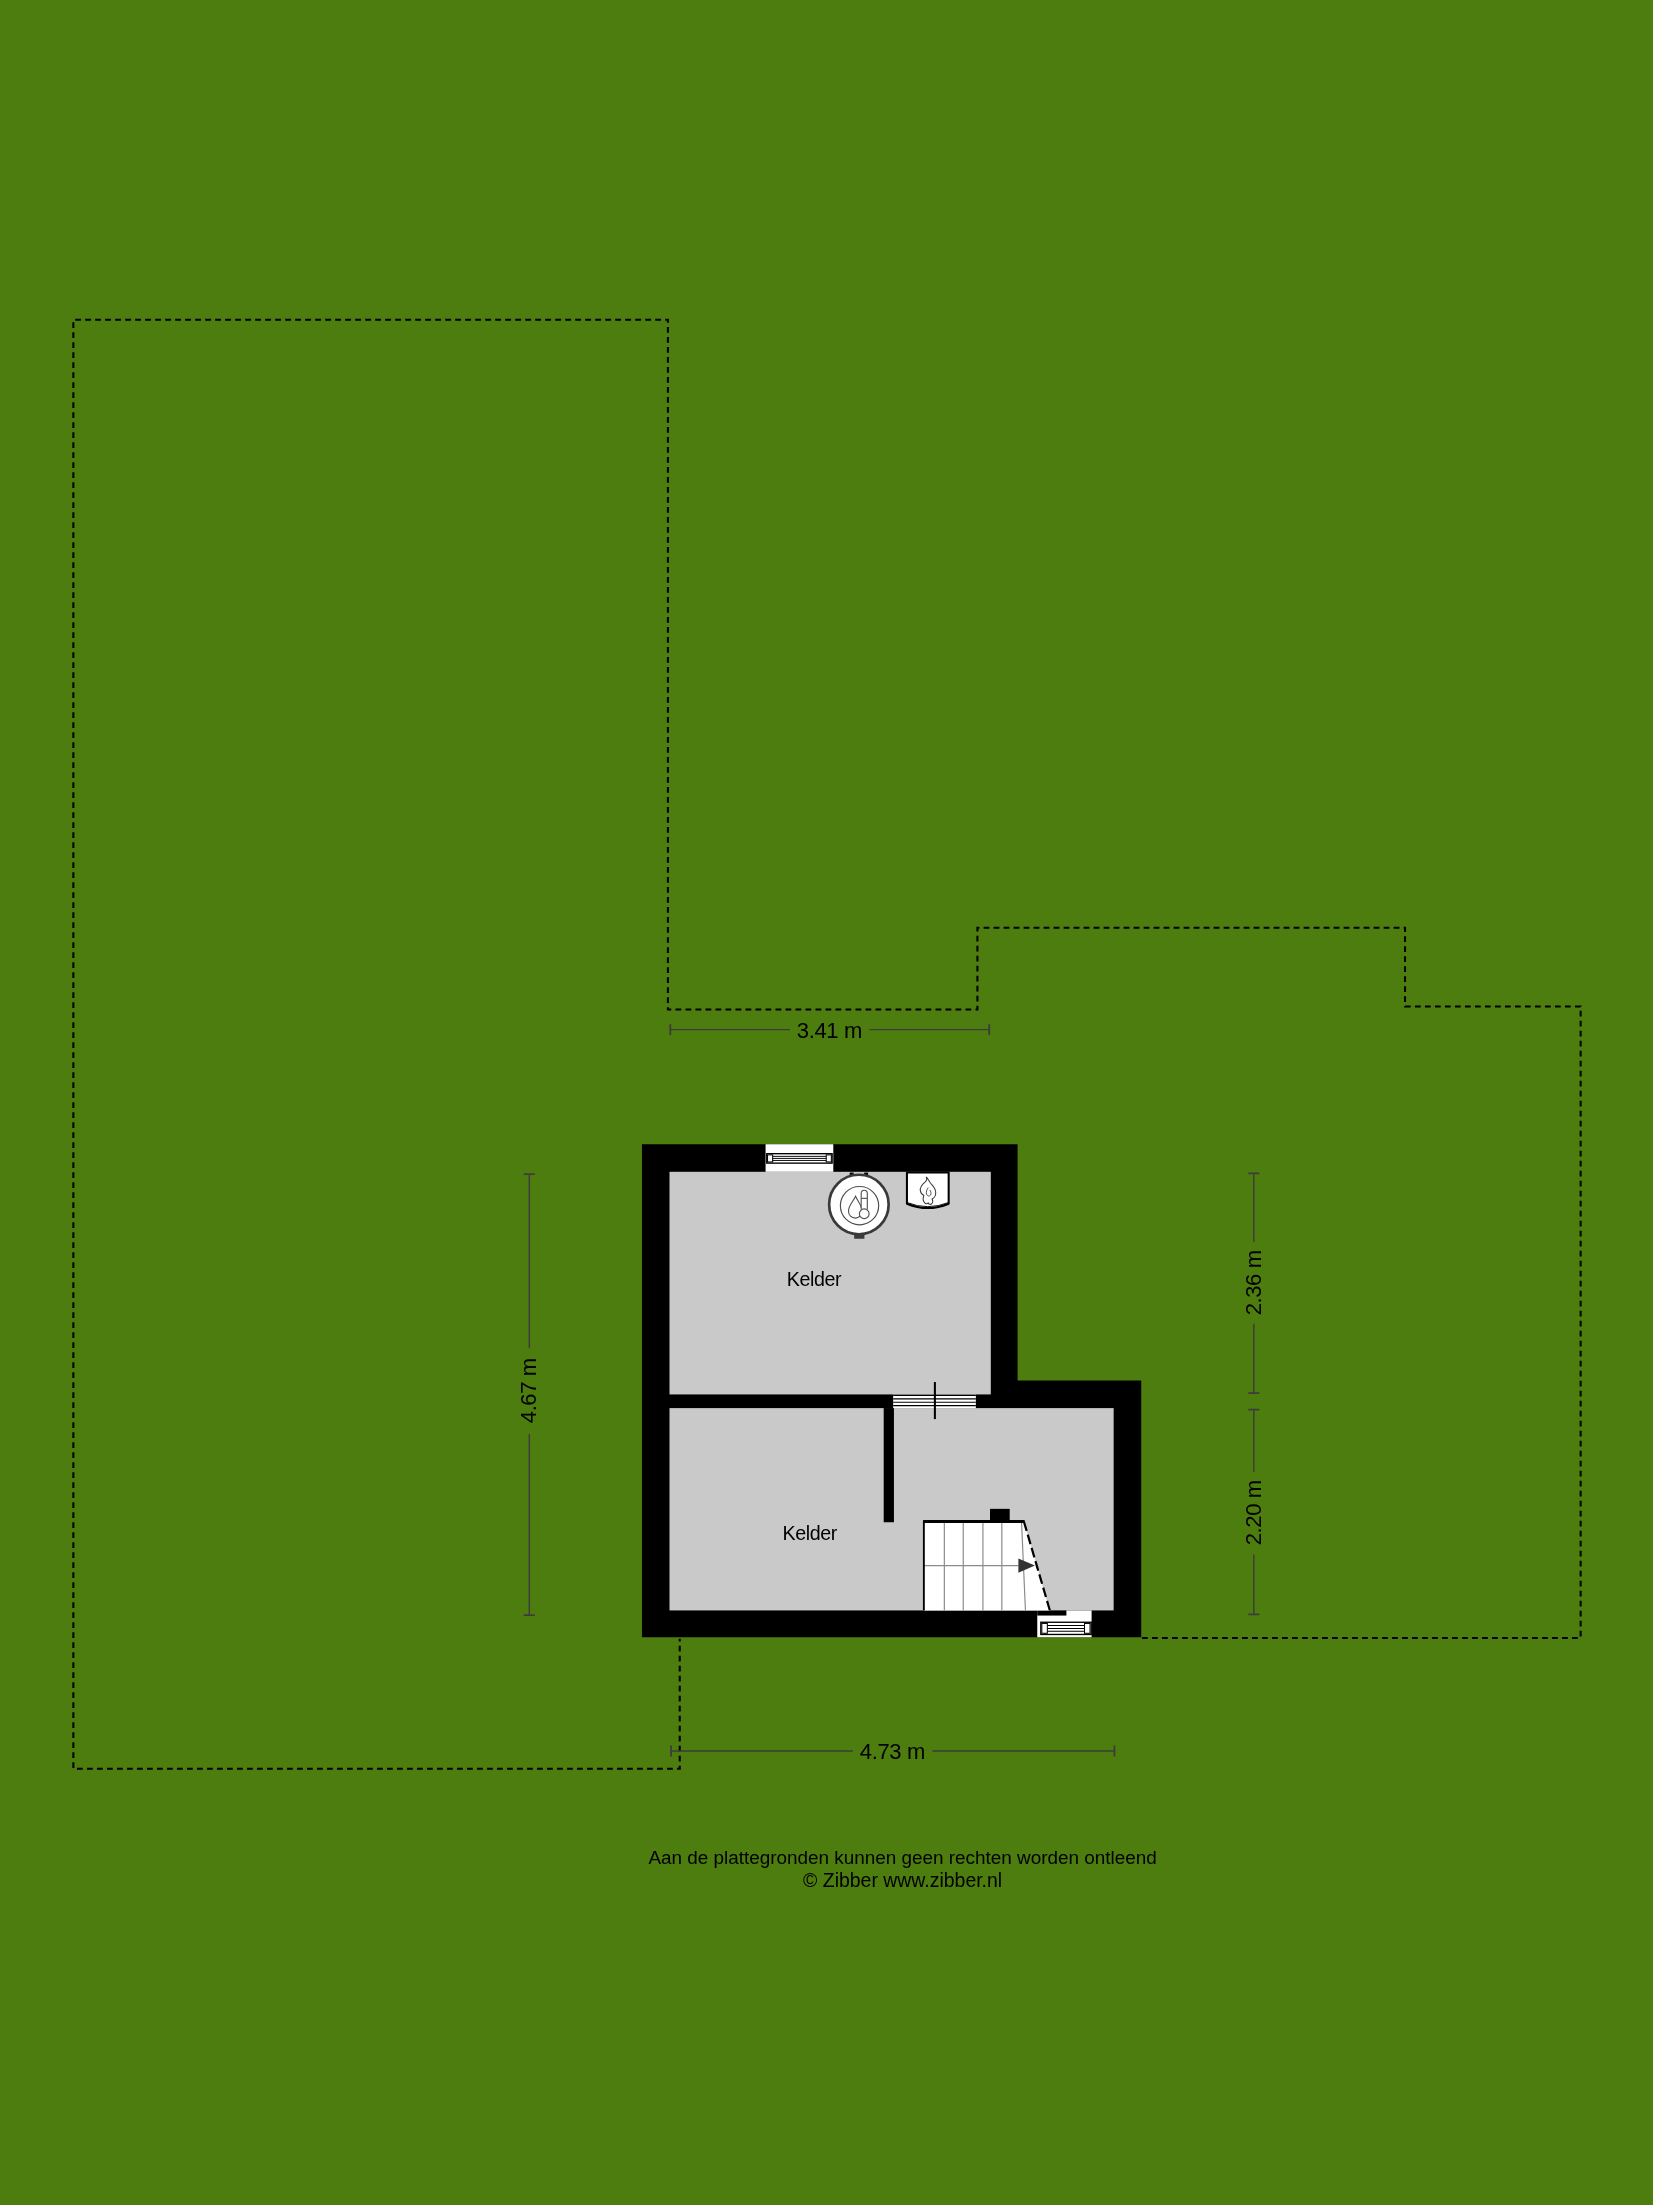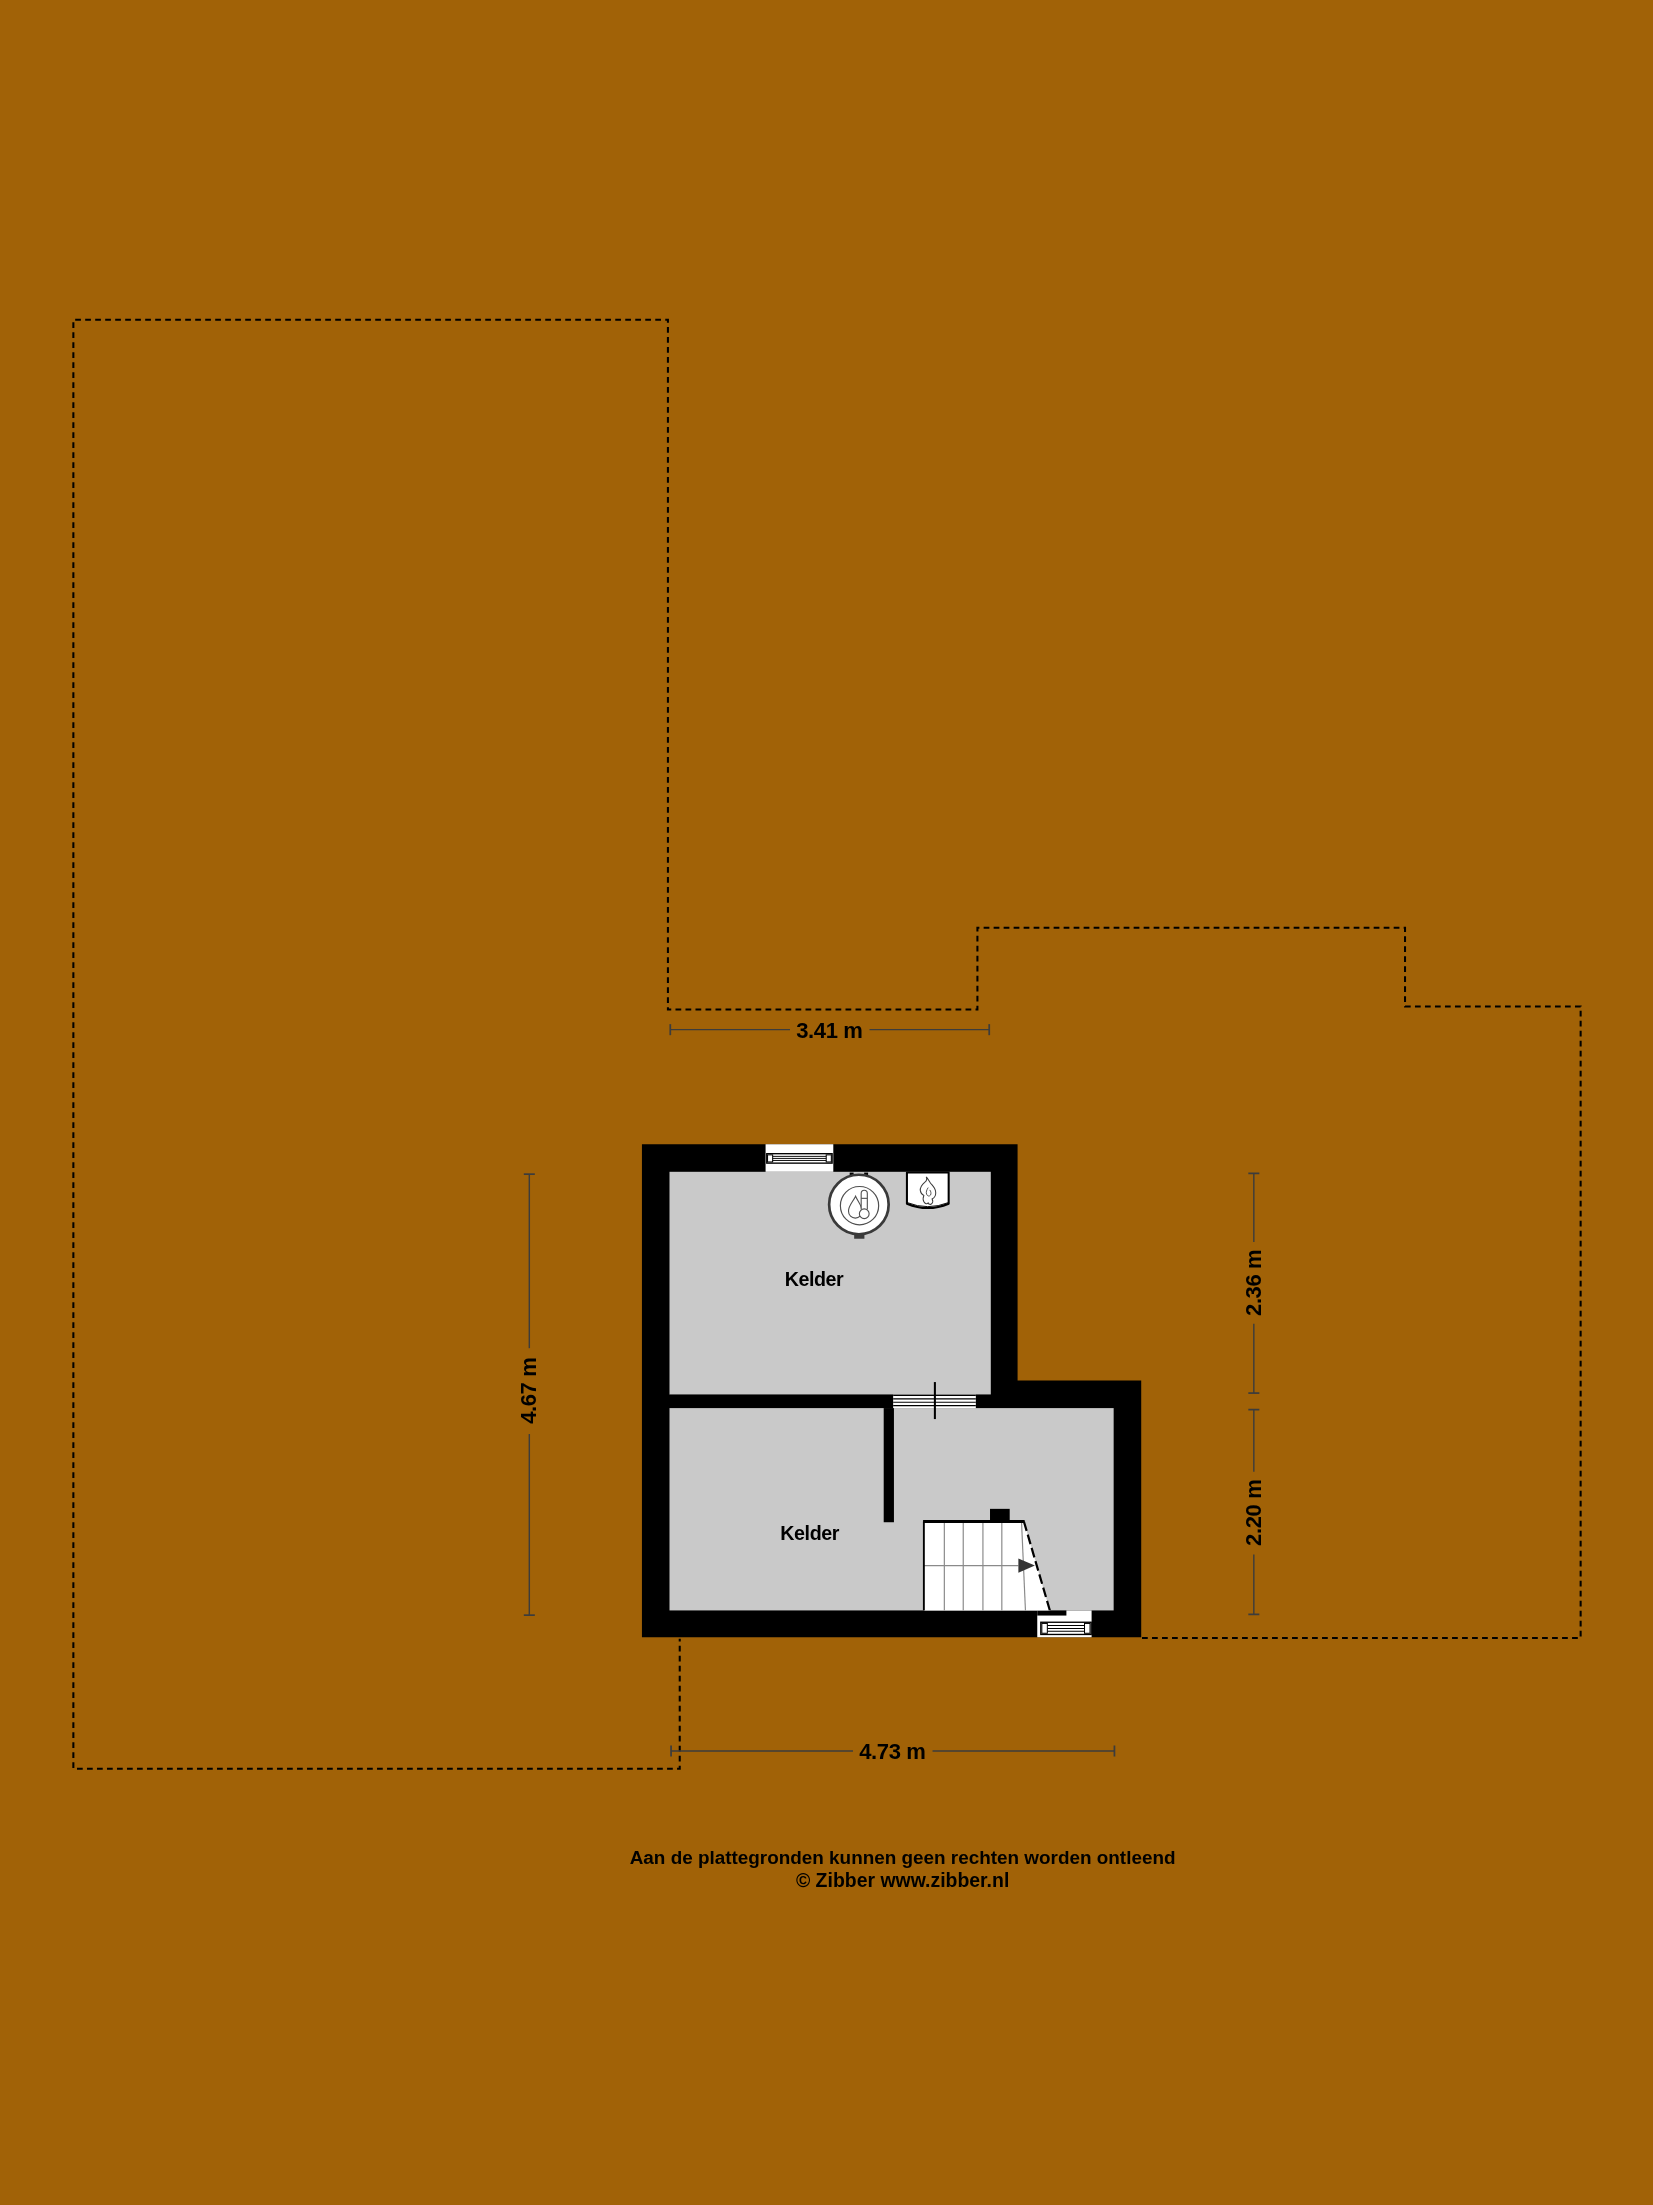--- a/index.html
+++ b/index.html
@@ -1,17 +1,17 @@
 <!DOCTYPE html>
 <html style="font-size:12.6px"><head>
 <meta charset="utf-8">
 <style>
   html,body{margin:0;padding:0;background:#ffffff;}
-  .page{position:relative;width:1654px;height:2205px;background:#a16207;overflow:hidden;
-        font-family:"Liberation Sans", sans-serif;font-weight:bold;}
+  .page{position:relative;width:1654px;height:2205px;background:#4d7c0f;overflow:hidden;
+        font-family:"Liberation Sans", sans-serif;}
   svg{position:absolute;left:0;top:0;}
   text{font-family:"Liberation Sans", sans-serif;fill:#000000;}
 </style>
 </head>
 <body>
 <div class="page">
 <svg width="1654" height="2205" viewBox="0 0 2100 2800">
 
   <path d="M1450,2080 L2007,2080 L2007,1278 L1784,1278 L1784,1178 L1241,1178 L1241,1282 L848,1282 L848,406 L93,406 L93,2246 L863,2246 L863,2081" fill="none" stroke="#000" stroke-width="2.6" stroke-dasharray="7.3 5.4"></path>
 

